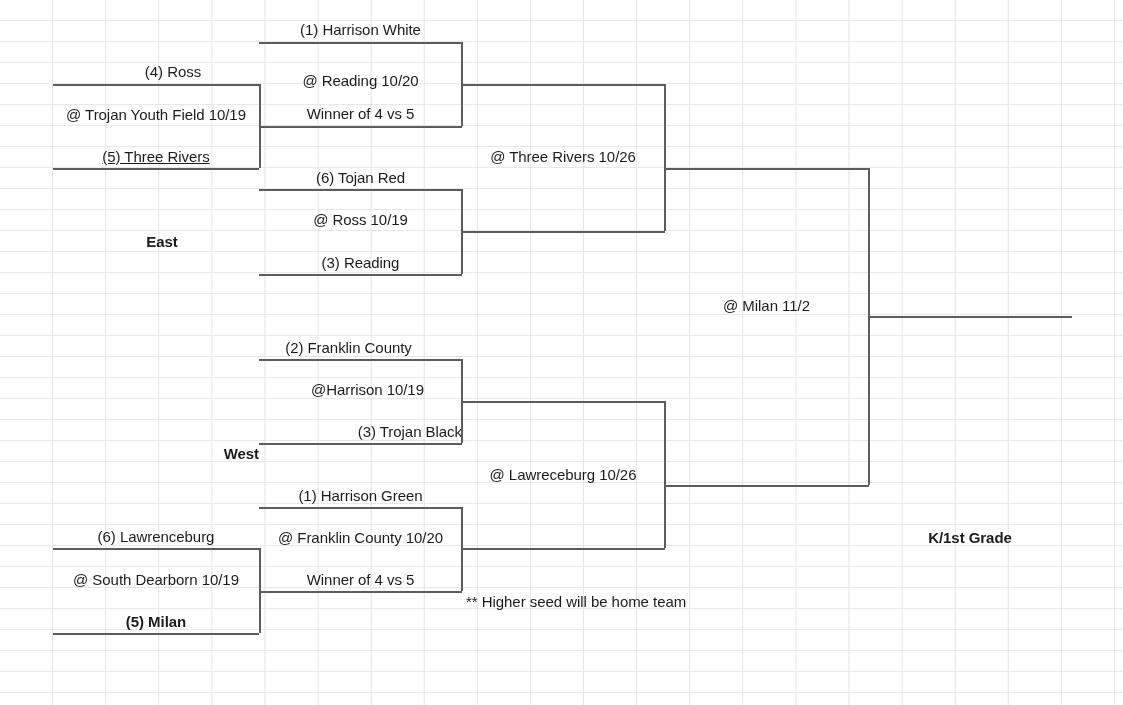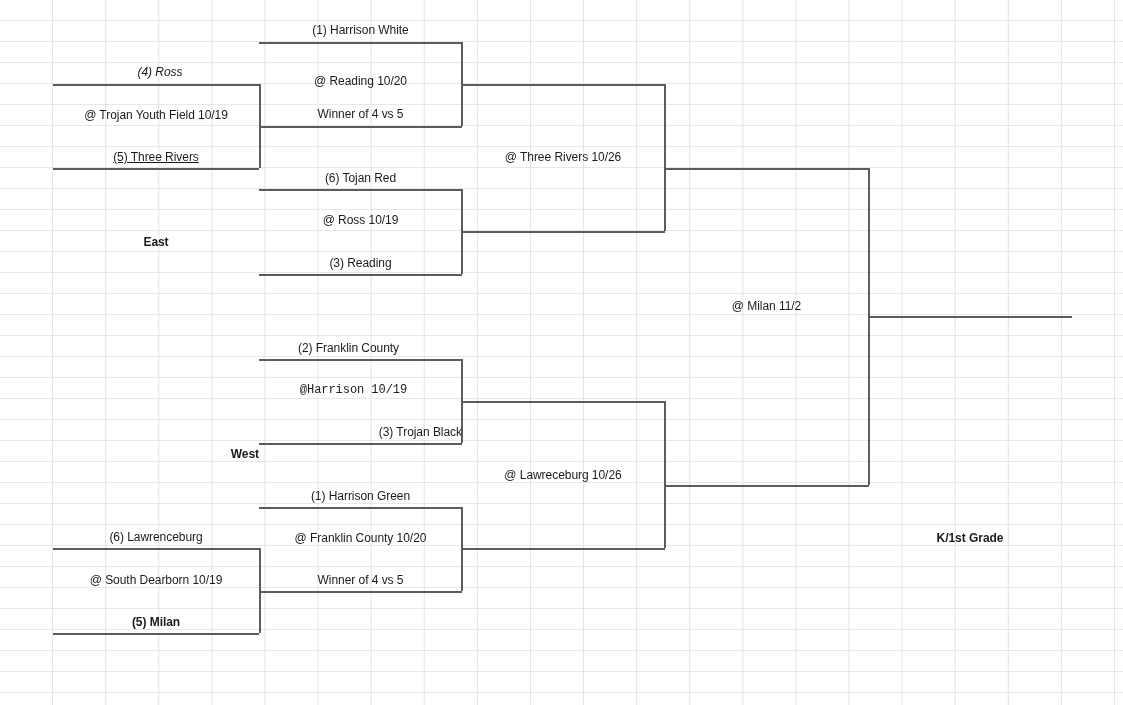--- a/index.html
+++ b/index.html
@@ -27,36 +27,36 @@
     height: 0;
     border-top: 2px solid #5c5c5c;
   }
   .vline {
     position: absolute;
     width: 0;
     border-left: 2px solid #5c5c5c;
   }
   .lbl {
     position: absolute;
-    font-size: 12px;
+    font-size: 15px;
     line-height: 14px;
     color: #1b1b1b;
     text-align: center;
     white-space: nowrap;
     letter-spacing: -0.05px;
   }
   .lbl.bold { font-weight: bold; }
   .lbl.left { text-align: left; }
 </style>
 </head>
 <body>
 
 <div id="sheet">
 
-  <div class="lbl" style="left:57px; top:65px; width:206px;font-style:italic;">(4) Ross</div>
+  <div class="lbl" style="left:70px; top:65px; width:206px;">(4) Ross</div>
   <div class="hline" style="left:53px; top:84px; width:206px;"></div>
 
   <div class="lbl" style="left:53px; top:108px; width:206px;">@ Trojan Youth Field 10/19</div>
 
   <div class="lbl" style="left:53px; top:150px; width:206px;text-decoration:underline;">(5) Three Rivers</div>
   <div class="hline" style="left:53px; top:168px; width:206px;"></div>
 
   <div class="vline" style="left:259px; top:84px; height:84px;"></div>
   <div class="hline" style="left:259px; top:126px; width:2px;"></div>
 
@@ -78,26 +78,26 @@
   <div class="lbl" style="left:259px; top:256px; width:203px;">(3) Reading</div>
   <div class="hline" style="left:259px; top:274px; width:203px;"></div>
 
   <div class="vline" style="left:461px; top:189px; height:85px;"></div>
 
   <div class="hline" style="left:461px; top:84px; width:204px;"></div>
   <div class="lbl" style="left:461px; top:150px; width:204px;">@ Three Rivers 10/26</div>
   <div class="hline" style="left:461px; top:231px; width:204px;"></div>
   <div class="vline" style="left:664px; top:84px; height:147px;"></div>
 
-  <div class="lbl bold" style="left:53px; top:235px; width:206px;">East</div>
+  <div class="lbl bold" style="left:59px; top:235px; width:206px;">East</div>
 
   <div class="lbl" style="left:247px; top:341px; width:203px;">(2) Franklin County</div>
   <div class="hline" style="left:259px; top:359px; width:203px;"></div>
 
-  <div class="lbl" style="left:252px; top:383px; width:203px;font-family:Liberation Mono, monospace;">@Harrison 10/19</div>
+  <div class="lbl" style="left:266px; top:383px; width:203px;">@Harrison 10/19</div>
 
   <div class="lbl" style="left:259px; top:425px; width:203px;text-align:right;">(3) Trojan Black</div>
   <div class="hline" style="left:259px; top:443px; width:203px;"></div>
 
   <div class="vline" style="left:461px; top:359px; height:84px;"></div>
 
   <div class="lbl" style="left:53px; top:530px; width:206px;">(6) Lawrenceburg</div>
   <div class="hline" style="left:53px; top:548px; width:206px;"></div>
 
   <div class="lbl" style="left:53px; top:573px; width:206px;">@ South Dearborn 10/19</div>
@@ -127,14 +127,15 @@
 
   <div class="hline" style="left:664px; top:168px; width:205px;"></div>
   <div class="lbl" style="left:664px; top:299px; width:205px;">@ Milan 11/2</div>
   <div class="hline" style="left:664px; top:485px; width:205px;"></div>
   <div class="vline" style="left:868px; top:168px; height:317px;"></div>
 
   <div class="hline" style="left:868px; top:316px; width:204px;"></div>
 
   <div class="lbl bold" style="left:868px; top:531px; width:204px;">K/1st Grade</div>
 
+  <div class="lbl left" style="left:466px; top:595px; width:320px;">** Higher seed will be home team</div>
 
 </div>
 
 </body></html>

